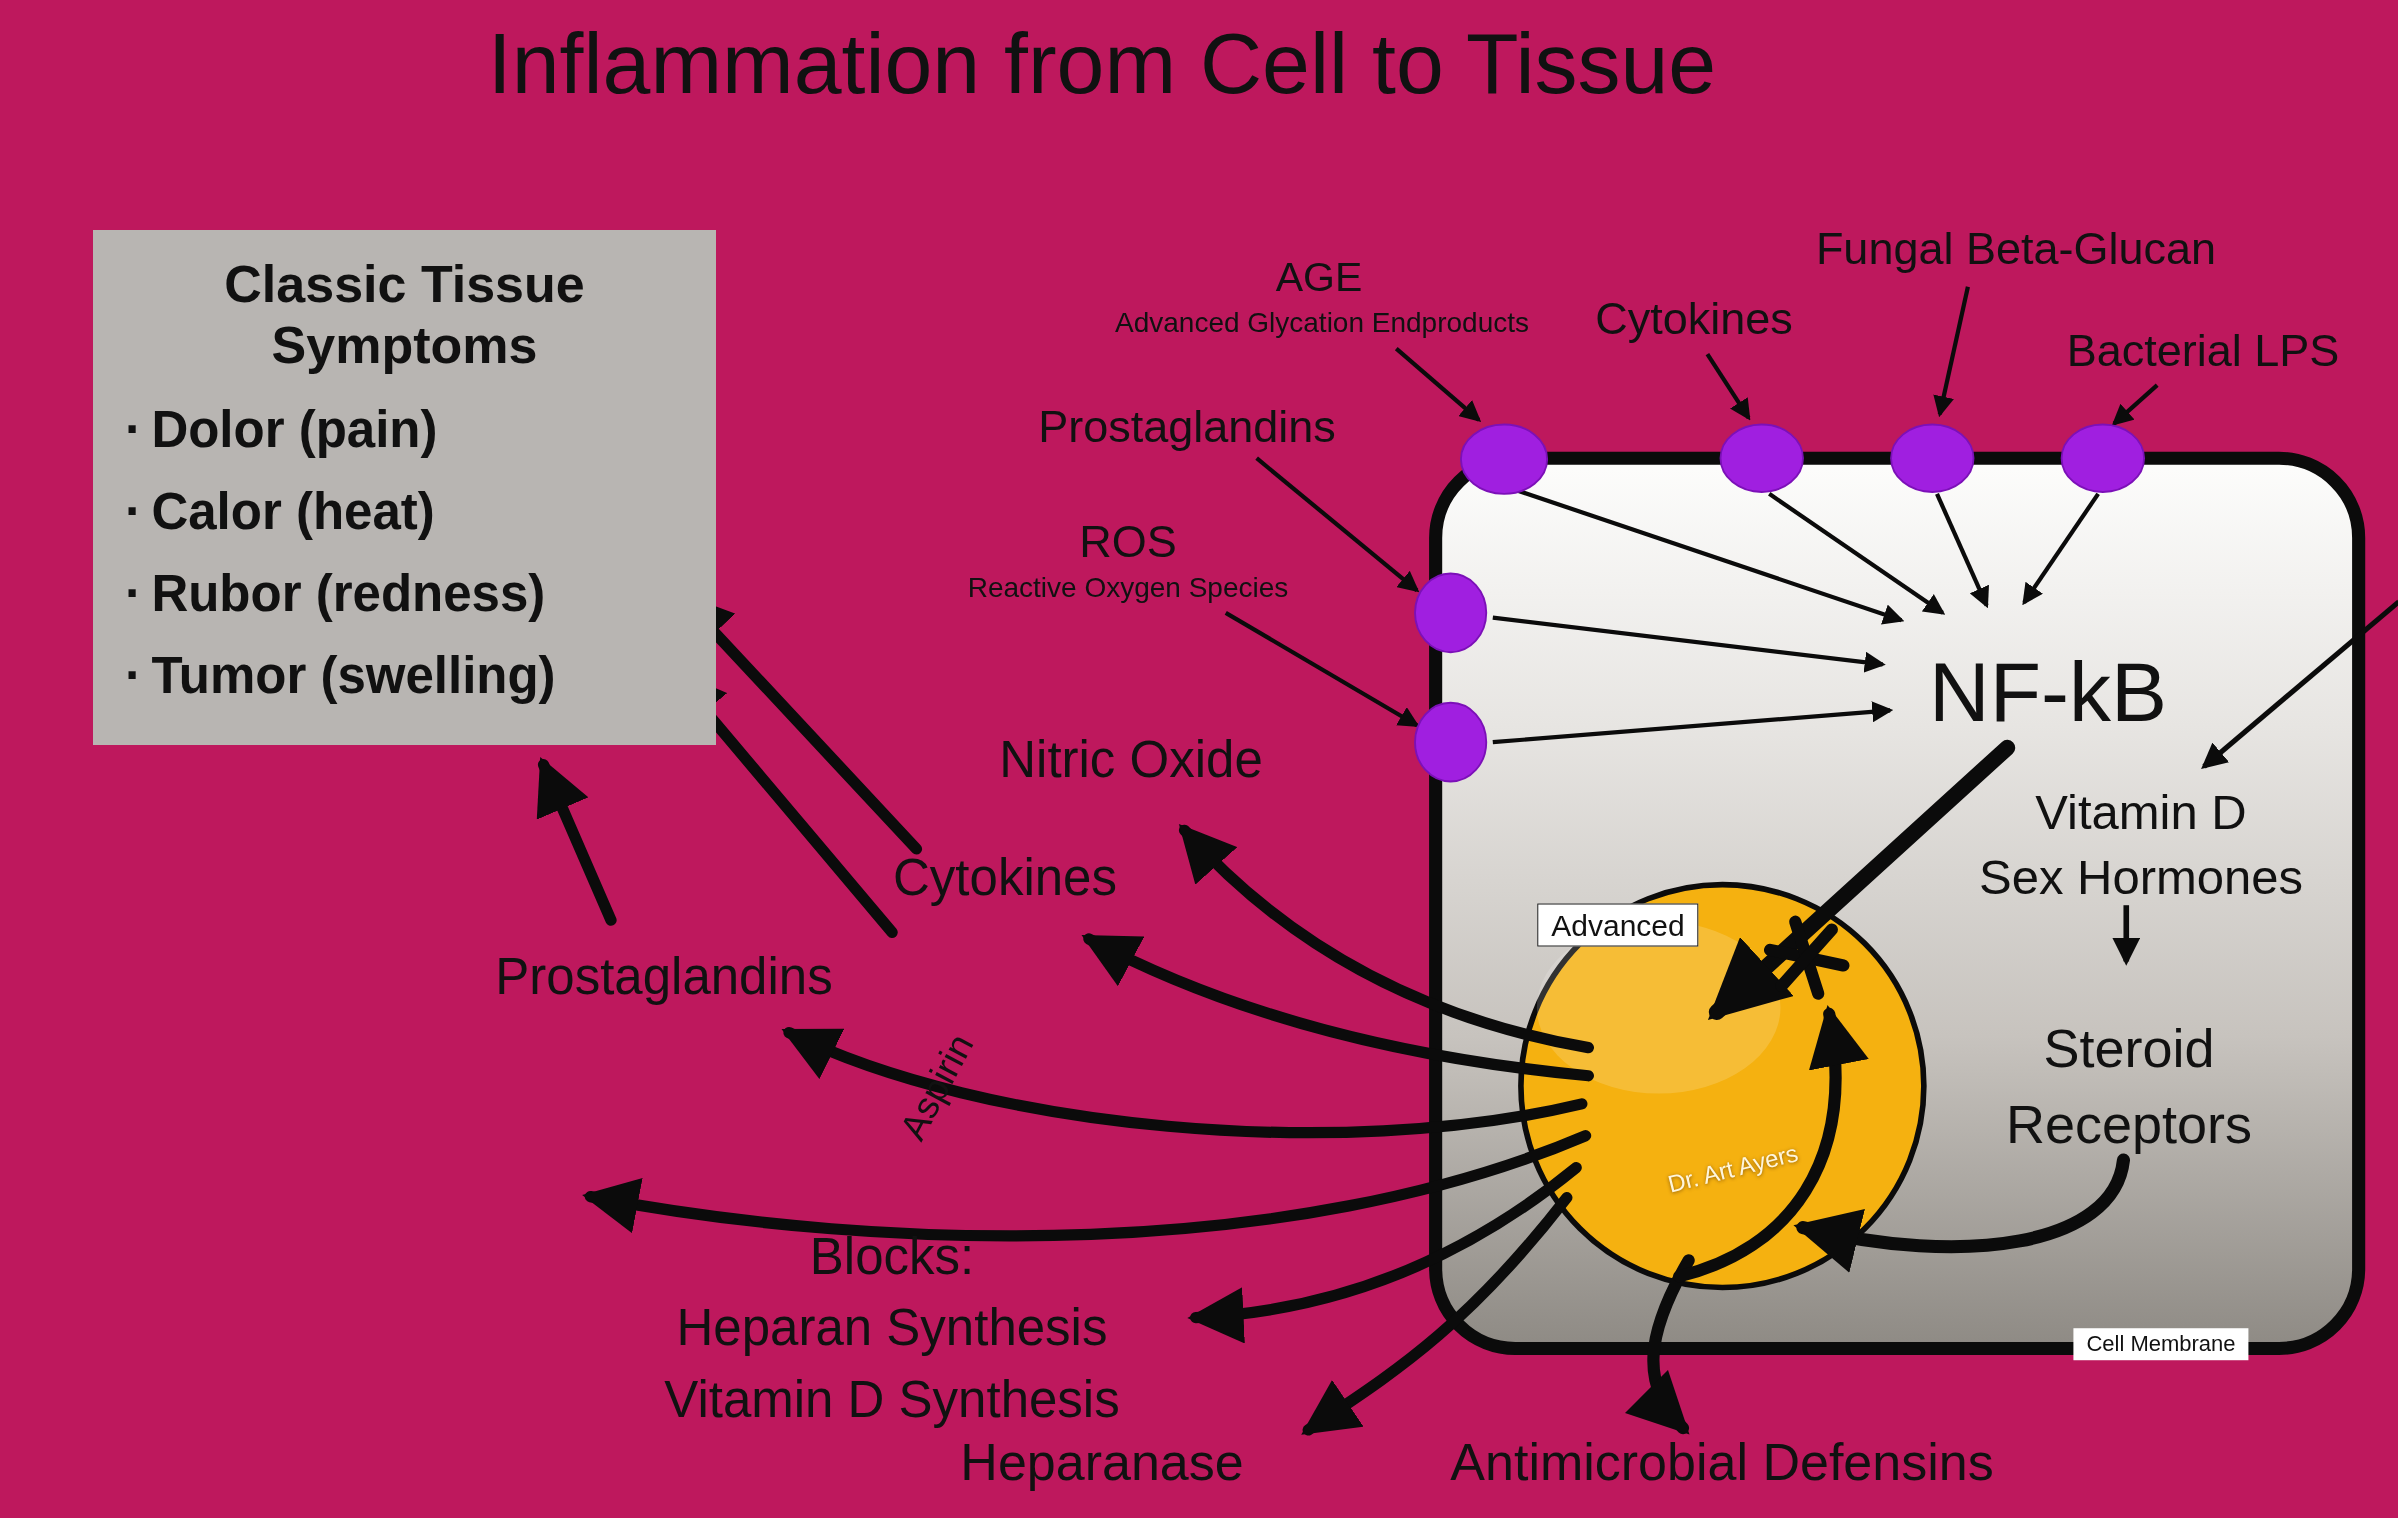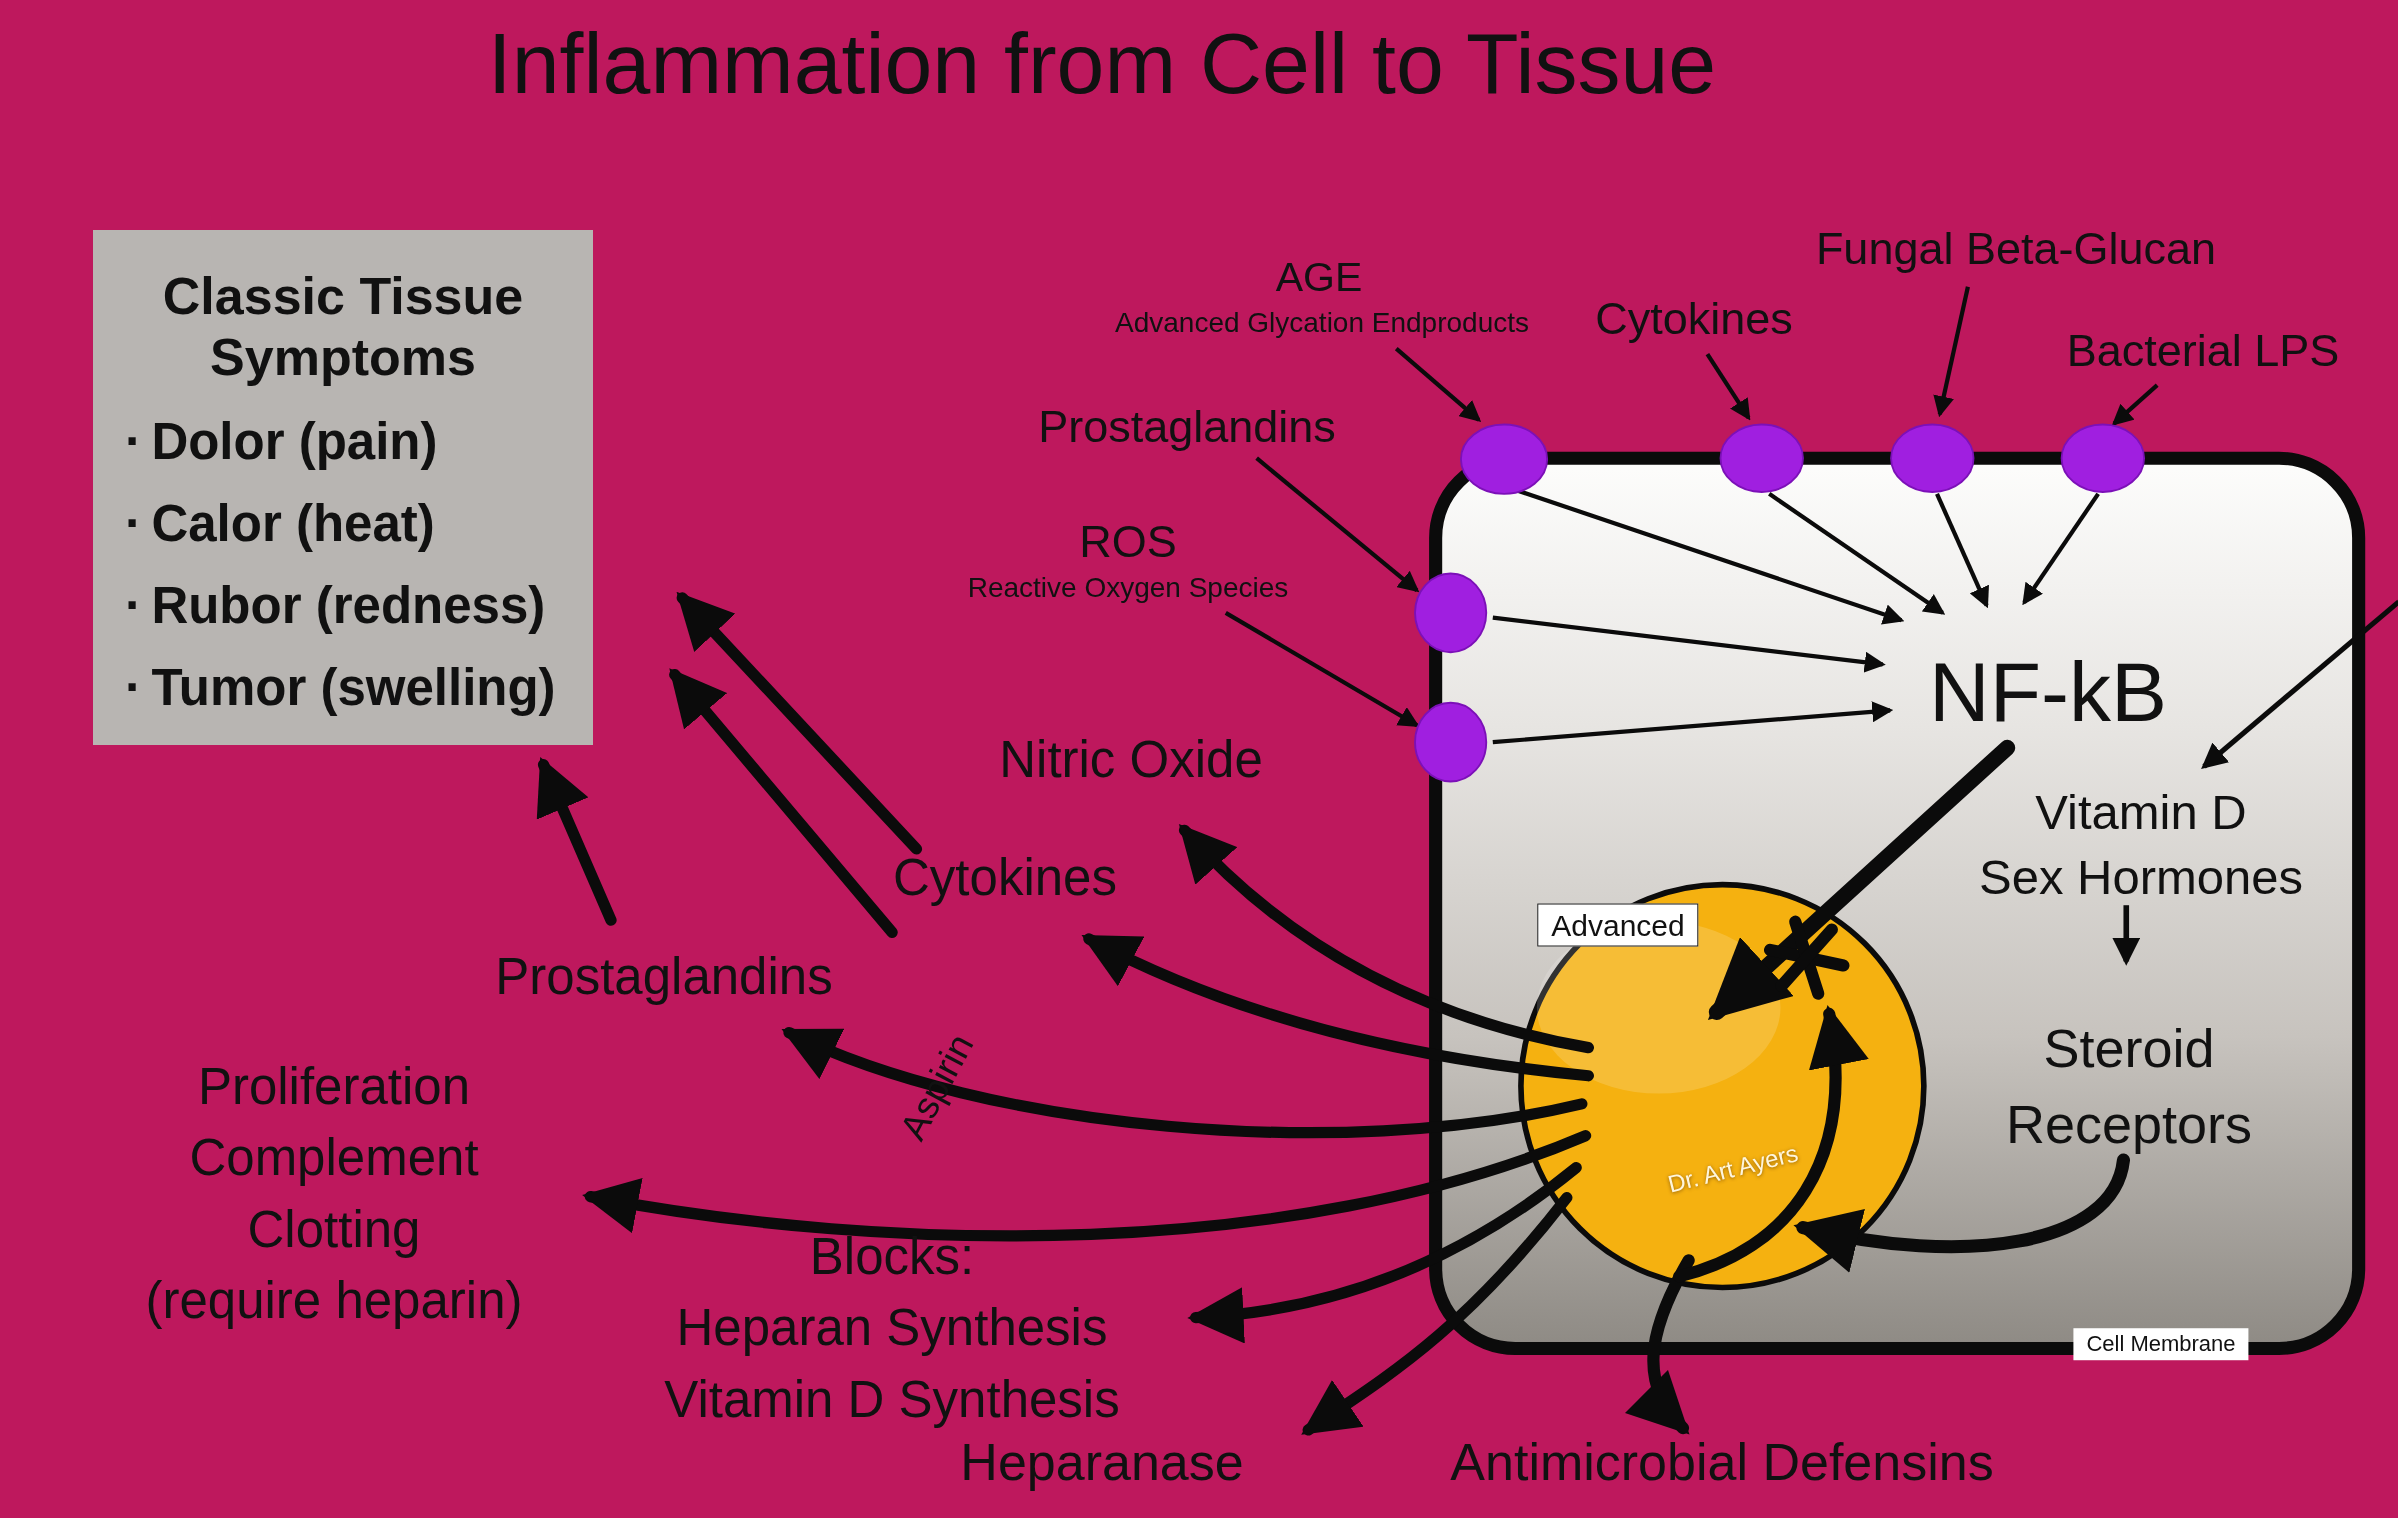--- a/index.html
+++ b/index.html
@@ -5,22 +5,22 @@
   * { margin:0; padding:0; box-sizing:border-box; }
   body { background:#ffffff; }
   #stage { position:relative; width:2399px; height:1519px; background:#be185d;
            font-family:"Liberation Sans","DejaVu Sans",sans-serif; color:#111;
            overflow:hidden; }
   #diagram-svg { position:absolute; left:0; top:0; z-index:1; }
   .lbl { position:absolute; transform:translate(-50%,-50%); white-space:nowrap;
          text-align:center; line-height:1.18; z-index:2; }
   .whitebox { background:#ffffff; padding:2.8px 13px; }
   #nucleus-tag { border:1.9px solid #1a1a1a; }
-  #symptoms-box { position:absolute; left:93px; top:230px; width:500px; height:515px;
-                  background:#b8b5b2; z-index:2; padding-top:36px; }
+  #symptoms-box { position:absolute; left:93px; top:230px; width:623px; height:515px;
+                  background:#b8b5b2; z-index:2; padding-top:24px; }
   #symptoms-heading { font-size:52px; font-weight:bold; text-align:center;
                       width:440px; margin:0 auto 13px auto; white-space:normal;
                       line-height:1.17; }
   .sym-item { font-size:51px; font-weight:bold; padding-left:32px; line-height:82px;
               white-space:nowrap; }
   .sym-item::before { content:"·"; margin-right:9.4px; }
   .stack { line-height:1.4; }
   #aspirin-label { transform:translate(-50%,-50%) rotate(-62deg); }
   #signature { transform:translate(-50%,-50%) rotate(-14deg); color:#fff6dc;
                text-shadow:0 0.9px 3.7px rgba(80,40,0,.65); }
@@ -129,26 +129,20 @@
   <div class="lbl stack" style="left:2129px; top:1065px; font-size:54px; width:319px; white-space:normal;margin-top:22px;">Steroid Receptors</div>
   <div class="lbl whitebox" id="nucleus-tag" style="left:1618px; top:925px; font-size:30px;">Advanced</div>
   <div class="lbl whitebox" style="left:2161px; top:1344px; font-size:22px;">Cell Membrane</div>
   <div class="lbl" id="signature" style="left:1733px; top:1169px; font-size:24px;">Dr. Art Ayers</div>
 
   <div class="lbl" style="left:1131px; top:760px; font-size:51px;">Nitric Oxide</div>
   <div class="lbl" style="left:1005px; top:878px; font-size:51px;">Cytokines</div>
   <div class="lbl" style="left:664px; top:977px; font-size:51px;">Prostaglandins</div>
   <div class="lbl" id="aspirin-label" style="left:937px; top:1087px; font-size:37px;">Aspirin</div>
 
-  <div class="lbl stack" style="left:334px; top:1194px; font-size:51px;">
-    <div>Proliferation</div>
-    <div>Complement</div>
-    <div>Clotting</div>
-    <div>(require heparin)</div>
-  </div>
 
   <div class="lbl stack" style="left:892px; top:1328px; font-size:51px;">
     <div>Blocks:</div>
     <div>Heparan Synthesis</div>
     <div>Vitamin D Synthesis</div>
   </div>
 
   <div class="lbl" style="left:1102px; top:1463px; font-size:52px;">Heparanase</div>
   <div class="lbl" style="left:1722px; top:1463px; font-size:52px;">Antimicrobial Defensins</div>
 

